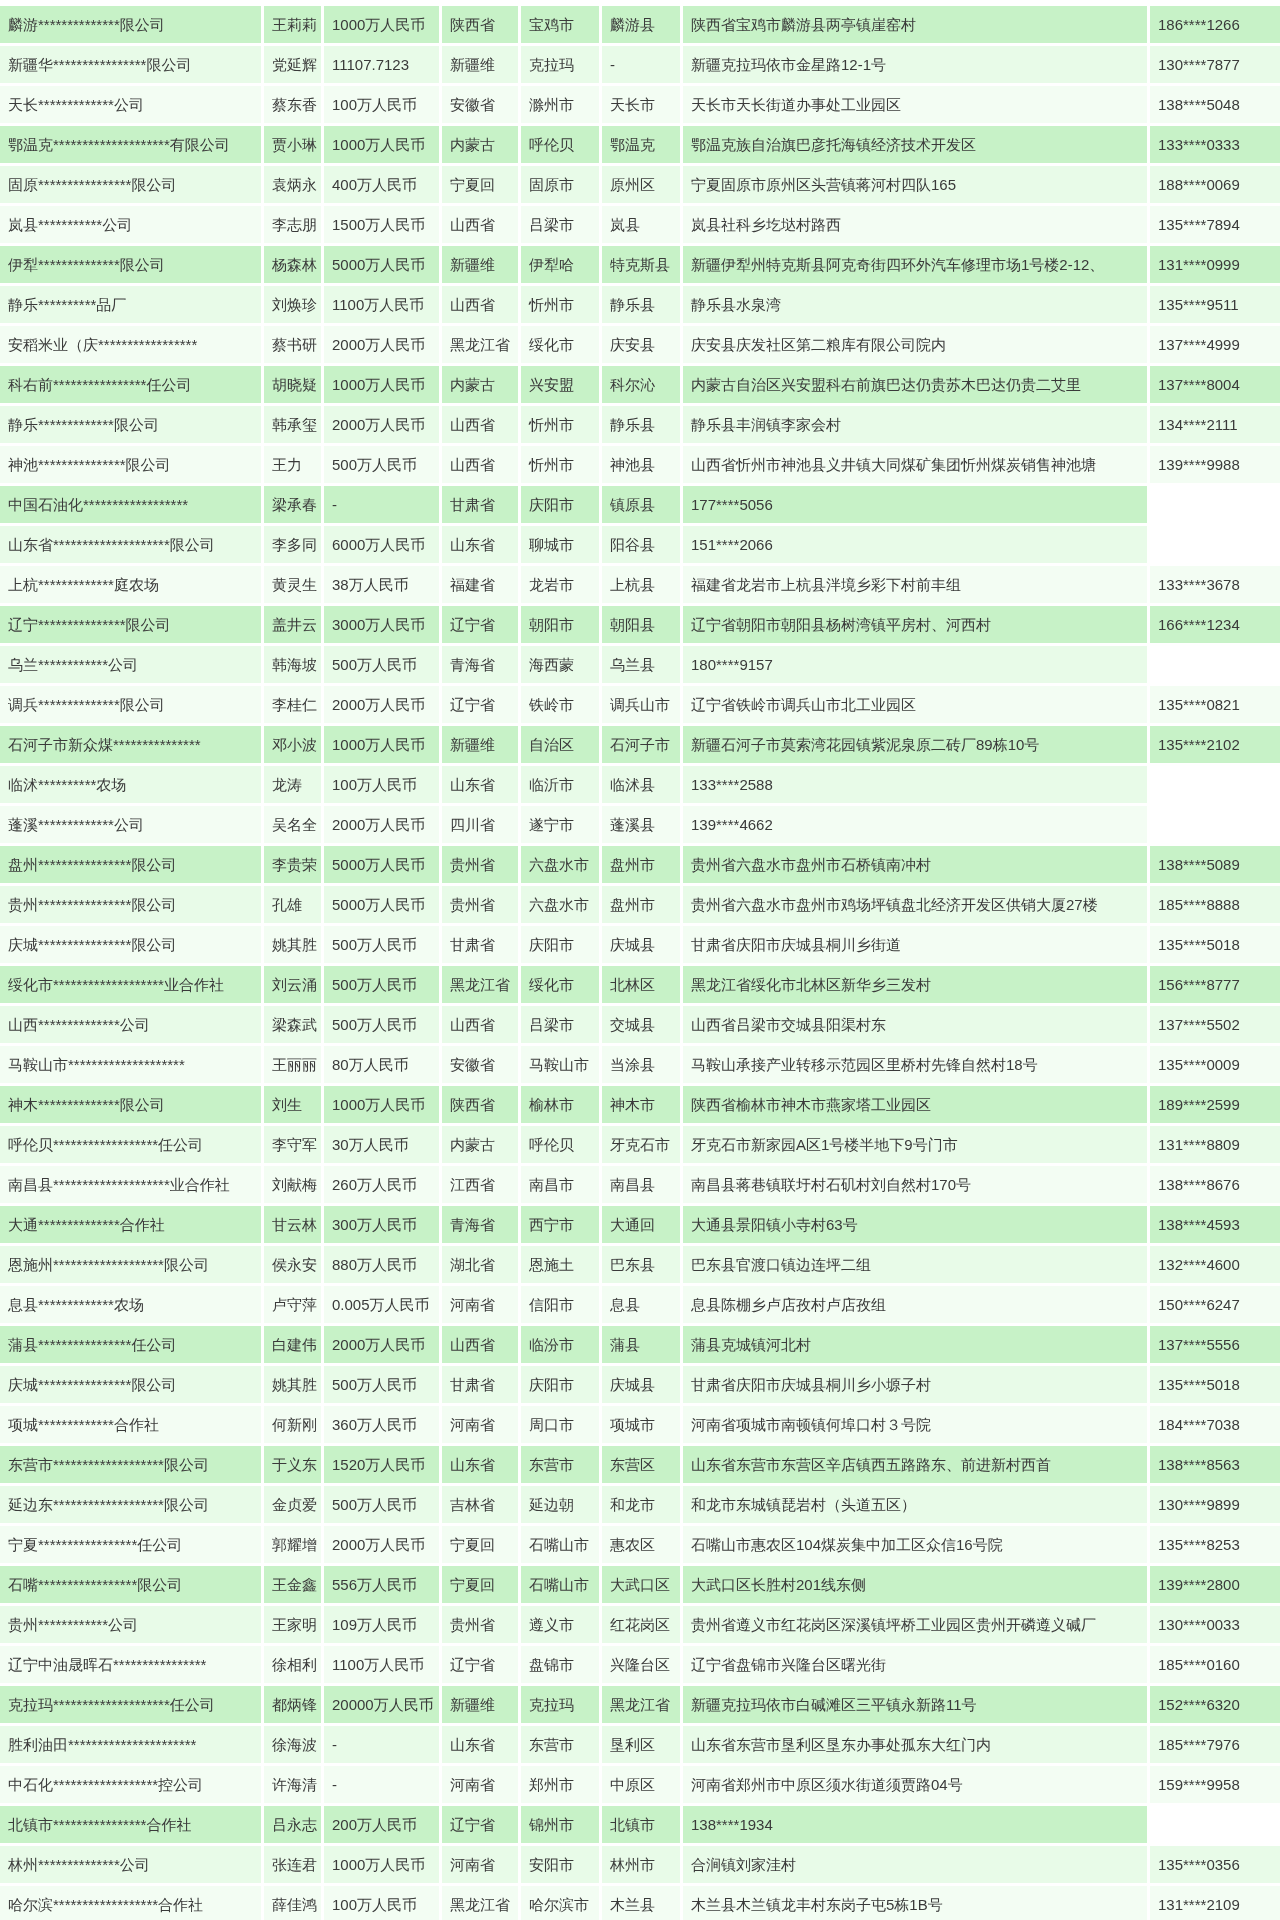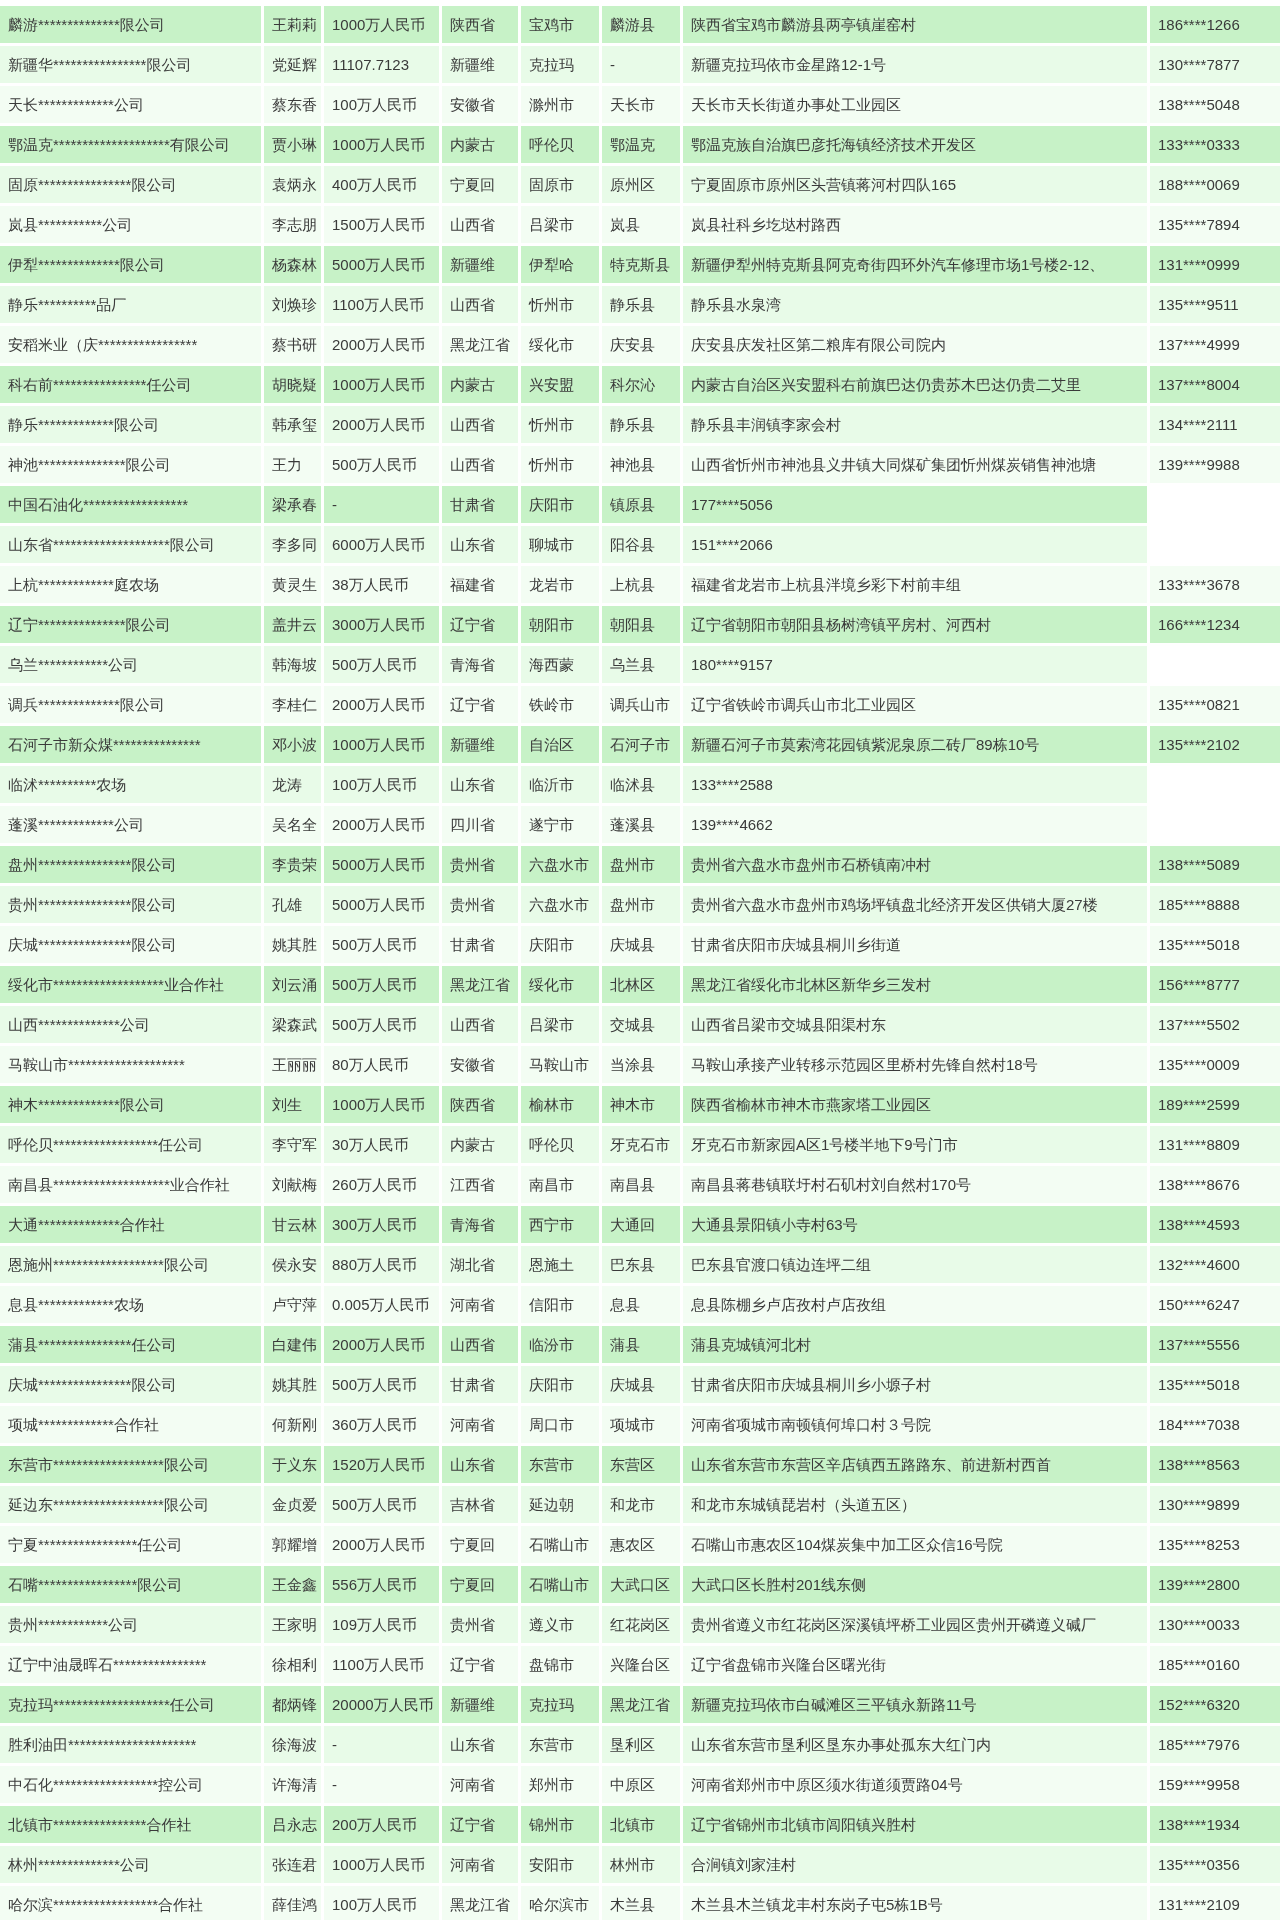--- a/index.html
+++ b/index.html
@@ -493,21 +493,20 @@
     <div class="cell">河南省郑州市中原区须水街道须贾路04号</div>
     <div class="cell">159****9958</div>
   </div>
     <div class="row shade-dark">
     <div class="cell">北镇市****************合作社</div>
     <div class="cell">吕永志</div>
     <div class="cell">200万人民币</div>
     <div class="cell">辽宁省</div>
     <div class="cell">锦州市</div>
     <div class="cell">北镇市</div>
-    <div class="cell">辽宁省锦州市北镇市闾阳镇兴胜村</div>
     <div class="cell">138****1934</div>
   </div>
     <div class="row shade-light">
     <div class="cell">林州**************公司</div>
     <div class="cell">张连君</div>
     <div class="cell">1000万人民币</div>
     <div class="cell">河南省</div>
     <div class="cell">安阳市</div>
     <div class="cell">林州市</div>
     <div class="cell">合涧镇刘家洼村</div>

